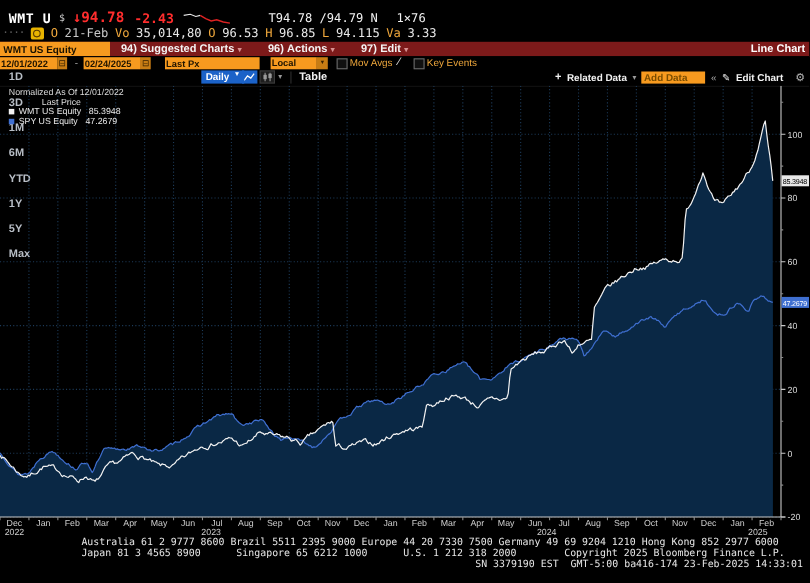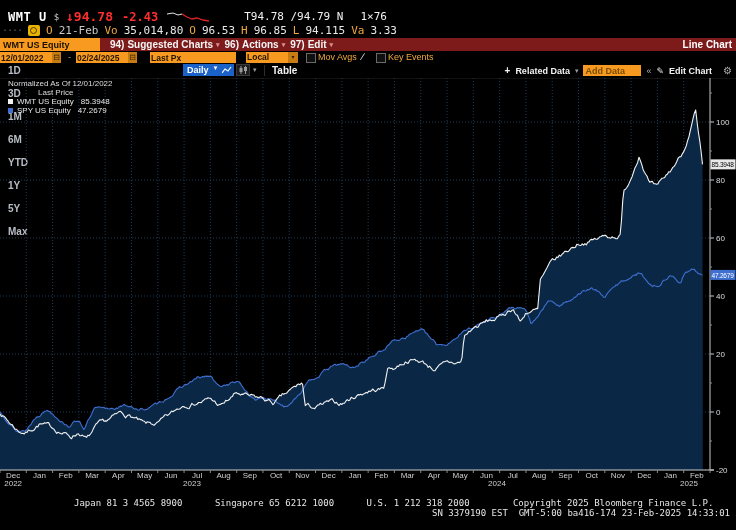--- a/index.html
+++ b/index.html
@@ -23,21 +23,21 @@
                    border:1px solid #5a3a00;border-radius:50%;box-sizing:border-box;}
   .k{color:#f0a83c;}
   .v{color:#e8e8e8;}
   .vd{color:#c8c8c8;}
   
   #menubar{position:absolute;left:0;top:38px;width:736px;height:13px;background:#7d1a1a;
            border-bottom:1px solid #4a0e0e;}
   #ticker-input{position:absolute;left:0;top:0;width:100px;height:13px;background:#f79a1f;
                 border:none;color:#1a1200;font-size:9px;font-weight:bold;padding:0 0 0 3px;
                 font-family:"Liberation Sans",sans-serif;box-sizing:border-box;}
-  #menu-items{position:absolute;left:110px;top:0;height:13px;display:flex;gap:5px;align-items:center;}
+  #menu-items{position:absolute;left:110px;top:0;height:13px;display:flex;gap:24px;align-items:center;}
   .mi{display:flex;align-items:center;gap:3px;color:#f5f5f5;font-size:10px;font-weight:bold;cursor:default;}
   .mi .car{color:#d89090;font-size:7px;}
   #menubar-right{position:absolute;right:4px;top:1px;color:#fff;font-size:10px;font-weight:bold;}
   
   #chart-toolbar{position:absolute;left:0;top:51px;width:736px;height:13px;background:#000;}
   .ofield{position:absolute;top:1px;height:11px;background:#f79a1f;border:none;color:#211500;
           font-size:8.5px;font-weight:bold;padding:0 1px;box-sizing:border-box;
           font-family:"Liberation Sans",sans-serif;}
   .calbox{position:absolute;top:1px;width:9px;height:11px;background:#c87d14;color:#3a2200;
           font-size:8px;line-height:11px;text-align:center;}
@@ -348,17 +348,18 @@
           <div class="lg-row">
             <span class="sw" style="background: rgb(63, 111, 208);"></span>
             <span class="lg-name">SPY US Equity</span>
             <span class="lg-val">47.2679</span>
           </div>
         </div>
     </div>
   </div>
 
   <div id="footer">
+    <div class="f1">Australia 61 2 9777 8600 Brazil 5511 2395 9000 Europe 44 20 7330 7500 Germany 49 69 9204 1210 Hong Kong 852 2977 6000</div>
     <div class="f2">Japan 81 3 4565 8900      Singapore 65 6212 1000      U.S. 1 212 318 2000        Copyright 2025 Bloomberg Finance L.P.</div>
     <div class="f3">SN 3379190 EST  GMT-5:00 ba416-174 23-Feb-2025 14:33:01</div>
   </div>
 
 </div>
 
 </body></html>

